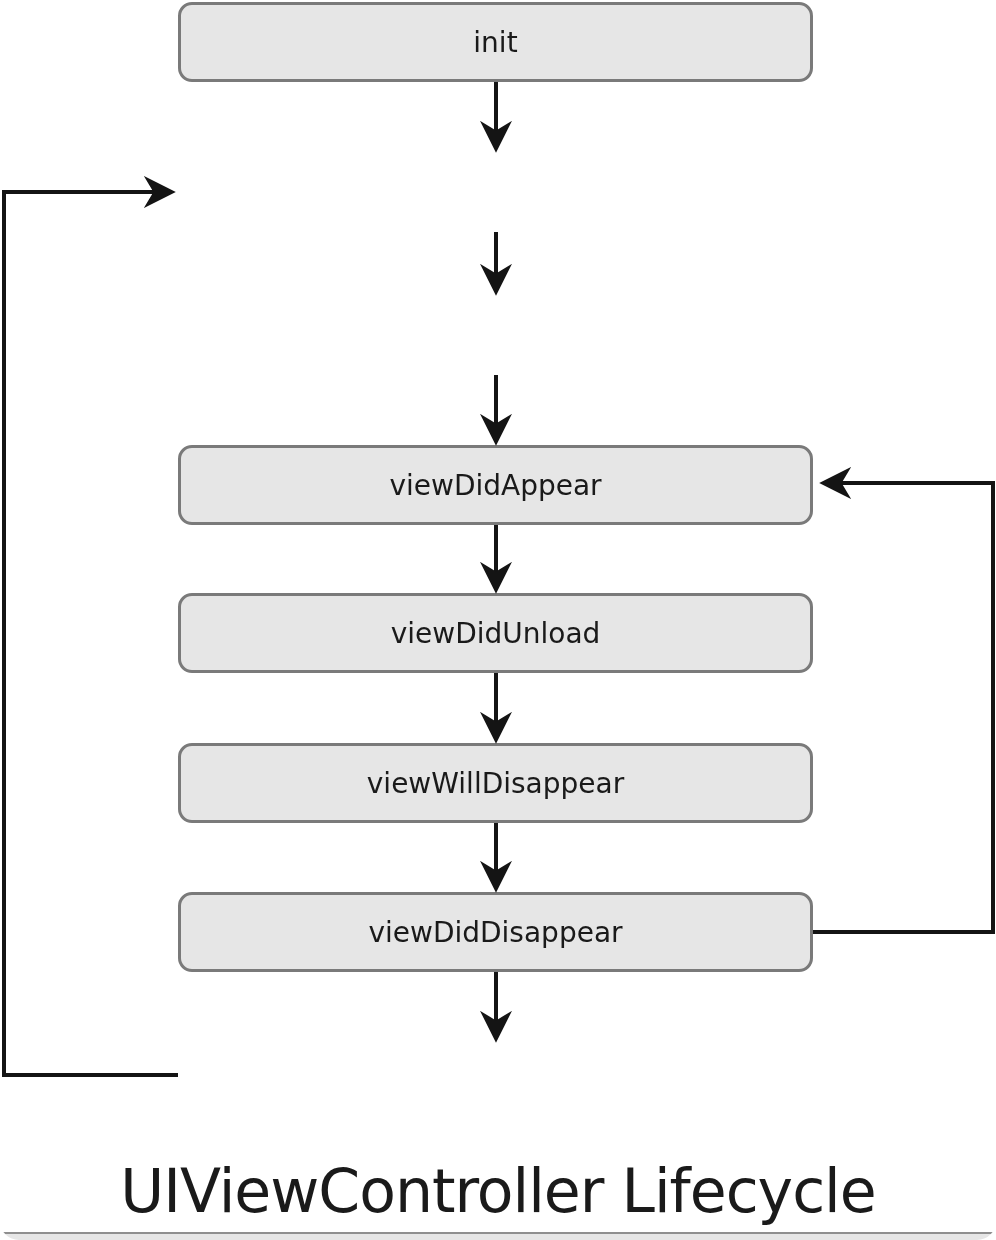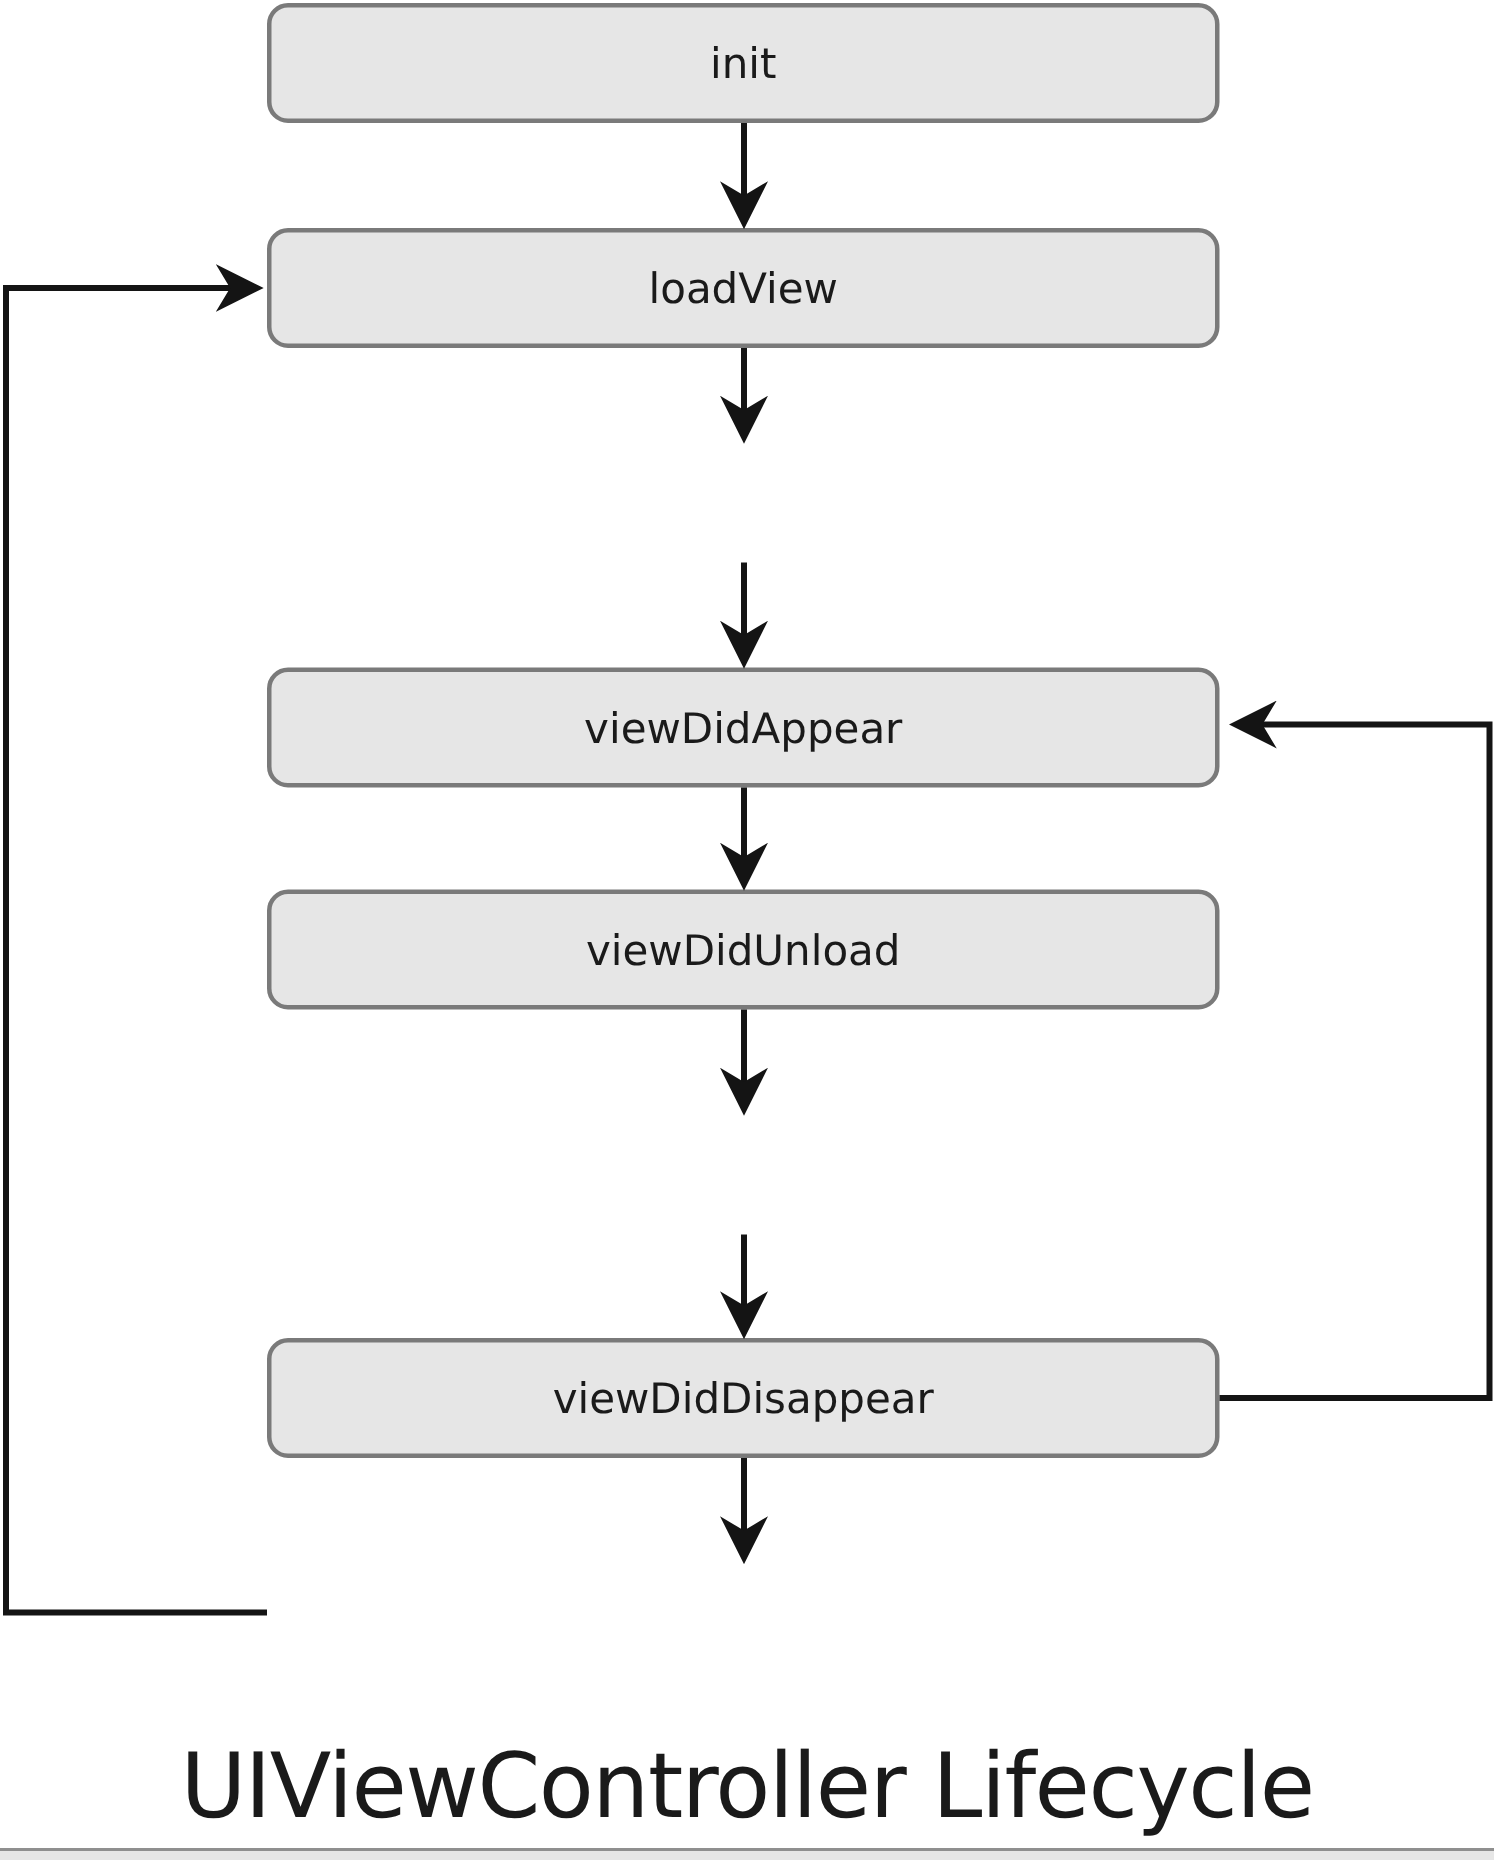--- a/index.html
+++ b/index.html
@@ -4,20 +4,21 @@
 <style>
   html, body { margin: 0; padding: 0; }
   body { font-family: "DejaVu Sans", "Liberation Sans", sans-serif; }
 
   #stage {
     position: relative;
     width: 996px;
     height: 1240px;
     background: var(--background, #ffffff);
     overflow: hidden;
+    border-radius: 19px;
   }
 
   .node {
     position: absolute;
     left: 178px;
     width: 635px;
     height: 80px;
     box-sizing: border-box;
     background: var(--node_fill, #e6e6e6);
     border: 3px solid var(--node_border, #7a7a7a);
@@ -100,28 +101,28 @@
     <path class="edge" d="M496 823 V888" marker-end="url(#ah)"></path>
     <path class="edge" d="M496 972 V1038" marker-end="url(#ah)"></path>
 
     <path class="edge" d="M813 932 H993 V483 H824" marker-end="url(#ah)"></path>
     <path class="edge" d="M178 1075 H4 V192 H171" marker-end="url(#ah)"></path>
   </svg>
 
   <div class="node" style="top:2px">
     <span class="label">init</span>
   </div>
-  <div class="node" style="top:152px">
-    <span class="label">loadView</span>
-  </div>
   <div class="node" style="top:445px">
     <span class="label">viewDidAppear</span>
   </div>
   <div class="node" style="top:593px">
     <span class="label">viewDidUnload</span>
+  </div>
+  <div class="node" style="top:743px">
+    <span class="label">viewWillDisappear</span>
   </div>
   <div class="node" style="top:892px">
     <span class="label">viewDidDisappear</span>
   </div>
 
   <div class="diagram-title">UIViewController Lifecycle</div>
 
   <div class="bottom-edge-strip"></div>
 
 </div>

